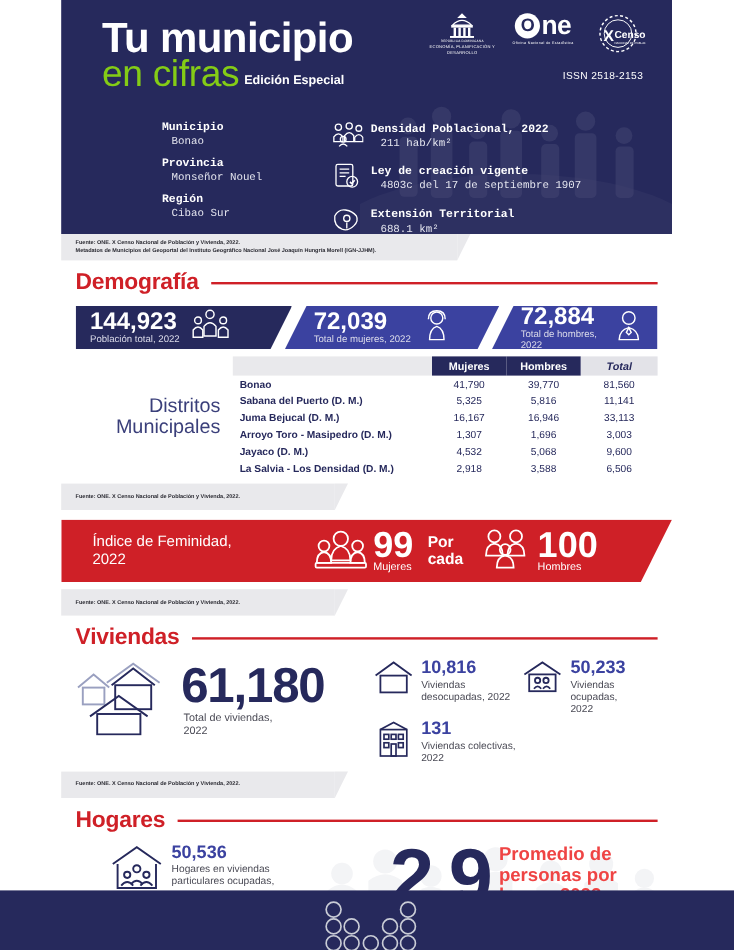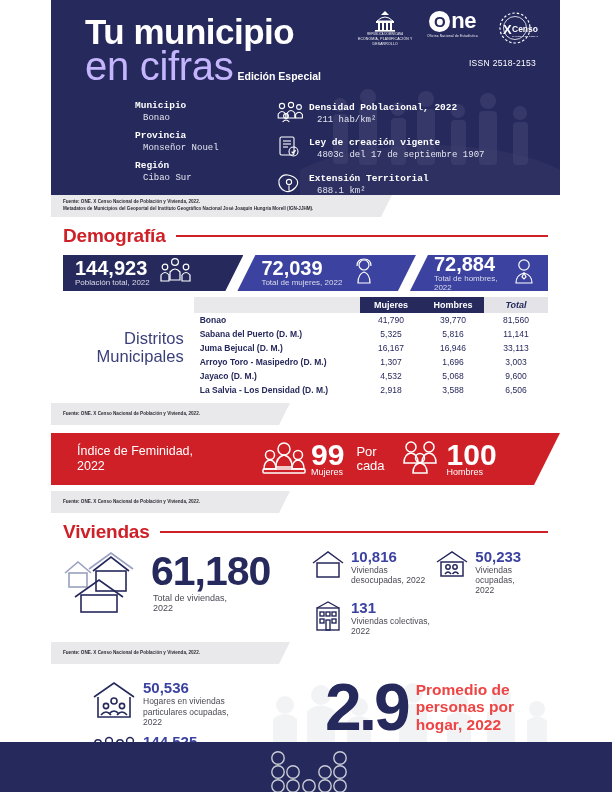--- a/index.html
+++ b/index.html
@@ -20,21 +20,21 @@
     position: absolute; right: 0; bottom: 0; width: 260px; height: 120px;
     opacity: .13;
   }
   .title-block { position: absolute; left: 34px; top: 14px; }
   .title-main {
     font-size: 35px; font-weight: bold; color: #ffffff; line-height: 1.02;
     letter-spacing: -0.5px;
   }
   .title-sub-row { display: flex; align-items: flex-end; margin-top: -4px; }
   .title-sub {
-    font-size: 40px; color: #c4b5fd; line-height: 1; letter-spacing: -0.3px;
+    font-size: 31px; color: #84cc16; line-height: 1; letter-spacing: -0.3px;
   }
   .title-edition {
     font-size: 10.5px; color: #ffffff; font-weight: bold;
     margin-left: 4px; margin-bottom: 4px;
   }
 
   .logos { position: absolute; right: 22px; top: 10px; display: flex; align-items: flex-start; gap: 14px; }
   .logo-escudo { width: 56px; text-align: center; color:#fff; }
   .escudo-glyph { display:block; margin: 0 auto; }
   .escudo-txt1 { font-size: 2.6px; letter-spacing: .2px; line-height: 1.5; display:block; margin-top:1px;}
@@ -117,21 +117,21 @@
   
   .fem {
     position: relative; margin-top: 8px; height: 52px; background:#cf2027;
     display:flex; align-items:center; color:#fff;
     clip-path: polygon(0 0, 100% 0, calc(100% - 26px) 100%, 0 100%);
   }
   .fem-label { font-size: 12.5px; line-height:1.2; padding-left: 26px; width: 210px; }
   .fem-stats { display:flex; align-items:center; gap: 4px; }
   .fem-big { font-size: 30px; font-weight:bold; line-height:.95; }
   .fem-small { font-size: 9px; line-height:1; display:block; margin-top:-2px; }
-  .fem-por { font-size: 13px; font-weight:normal; line-height:1.1; margin: 16px 8px; }
+  .fem-por { font-size: 13px; font-weight:bold; line-height:1.1; margin: 16px 8px; }
 
   
   .viv-body { display:flex; margin-top: 6px; align-items: flex-start; }
   .viv-main { display:flex; align-items:center; width: 248px; }
   .viv-big { font-size: 41px; font-weight:bold; color:#26295c; line-height:.95; letter-spacing:-1px; }
   .viv-big-lab { font-size: 9px; color:#4a4a55; line-height:1.2; margin-top:2px; }
   .viv-right { flex:1; }
   .viv-grid { display:flex; gap: 10px; }
   .viv-item { display:flex; align-items:flex-start; gap:6px; }
   .viv-num { font-size: 15px; font-weight:bold; color:#3b42a0; line-height:1; }
@@ -568,20 +568,24 @@
           </div>
         </div>
       </div>
     </div>
 
     <div class="source" style="width:228px; margin-top:6px;">
       <div class="source-text">Fuente: ONE. X Censo Nacional de Población y Vivienda, 2022.</div>
     </div>
 
     <div class="pad" style="padding-top:8px;">
+      <div class="sect-head">
+        <div class="sect-title">Hogares</div>
+        <div class="sect-rule"></div>
+      </div>
 
       <div class="hog-body">
         <svg class="hog-silhouette" width="290" height="110" viewBox="0 0 290 110">
           <g fill="#c9ccd6">
             <circle cx="22" cy="28" r="9"></circle>
               <path d="M10 42 q12-10 24 0 v62 h-24 z"></path>
             <circle cx="58" cy="18" r="10"></circle>
               <path d="M44 34 q14-11 28 0 v70 h-28 z"></path>
             <circle cx="96" cy="30" r="9"></circle>
               <path d="M84 44 q12-10 24 0 v60 h-24 z"></path>

